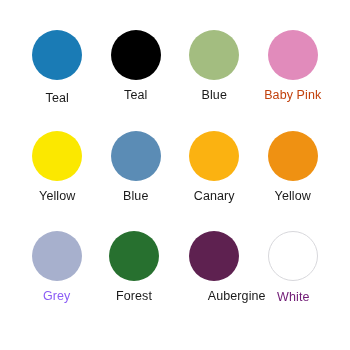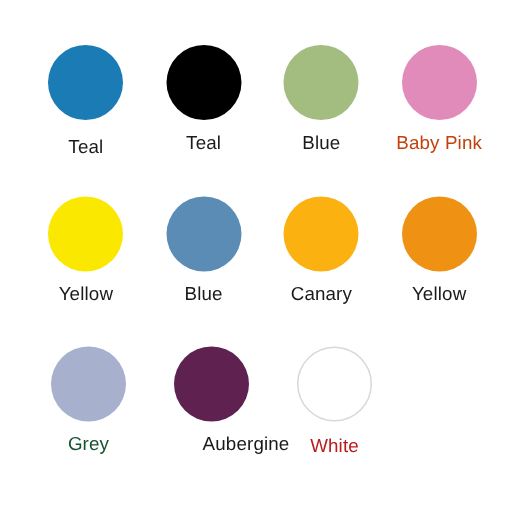--- a/index.html
+++ b/index.html
@@ -103,25 +103,29 @@
     </div>
     <div class="swatch-cell">
       <div class="swatch-dot" style="background: rgb(239, 145, 18);"></div>
       <div class="swatch-label" style="color: rgb(26, 26, 26);">Yellow</div>
     </div>
   </div>
 
   <div class="swatch-row">
     <div class="swatch-cell">
       <div class="swatch-dot" style="background: rgb(167, 176, 205);"></div>
-      <div class="swatch-label" style="color: #14532d;">Grey</div>
+      <div class="swatch-label" style="color: #8b5cf6;">Grey</div>
+    </div>
+    <div class="swatch-cell">
+      <div class="swatch-dot" style="background: rgb(39, 112, 47);"></div>
+      <div class="swatch-label" style="color: rgb(26, 26, 26);">Forest</div>
     </div>
     <div class="swatch-cell">
       <div class="swatch-dot" style="background: rgb(94, 33, 80);"></div>
       <div class="swatch-label" style="color: rgb(26, 26, 26); margin-left: 46px;">Aubergine</div>
     </div>
     <div class="swatch-cell">
       <div class="swatch-dot outlined" style="background: rgb(255, 255, 255);"></div>
-      <div class="swatch-label" style="color: #b91c1c; margin-top: 10px;">White</div>
+      <div class="swatch-label" style="color: #701a75; margin-top: 10px;">White</div>
     </div>
   </div>
 
 </div>
 
 </body></html>

